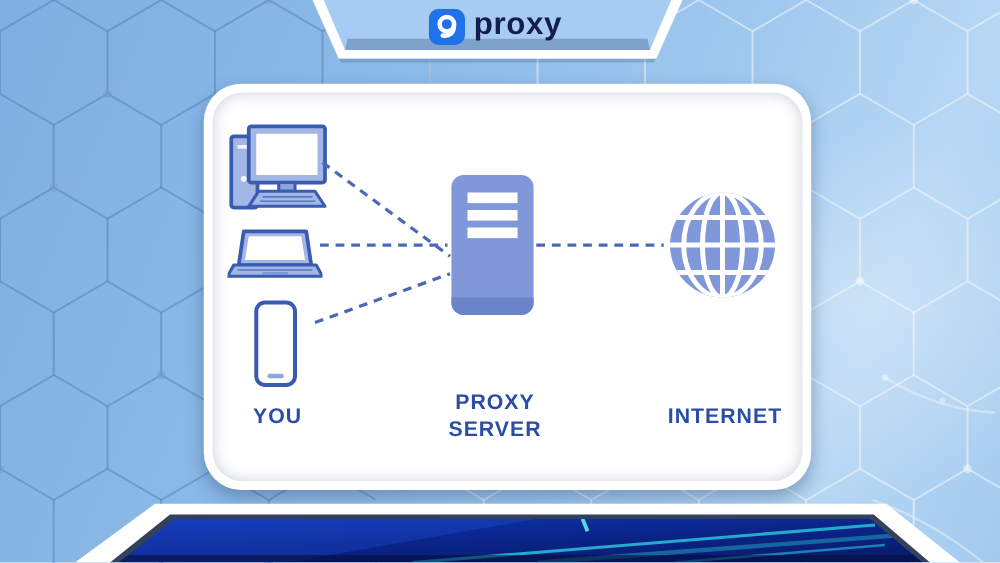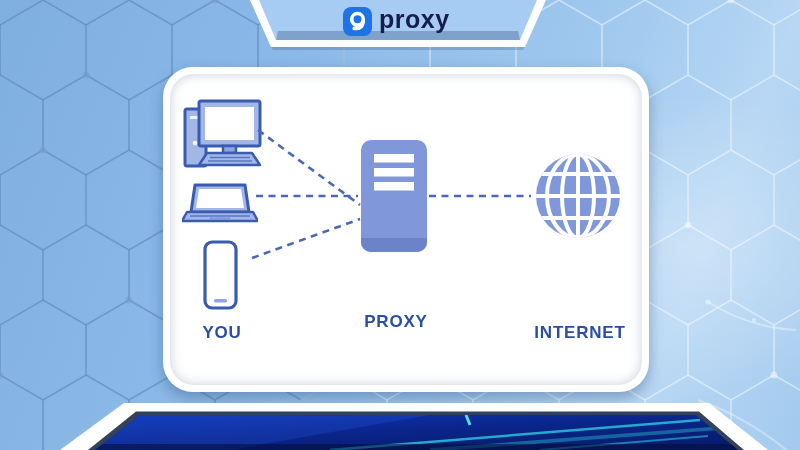--- a/index.html
+++ b/index.html
@@ -249,20 +249,21 @@
     <path d="M258,130 L360,205"></path>
     <path d="M256,196 L358,196"></path>
     <path d="M252,258 L360,219"></path>
     <path d="M429,196 L531,196"></path>
   </g>
 </svg>
 
 <div id="you-label" class="abs node-label">YOU</div>
 <div id="proxy-server-label" class="abs node-label">
   <div>PROXY</div>
+  <div>SERVER</div>
 </div>
 <div id="internet-label" class="abs node-label">INTERNET</div>
 
 <svg id="decor-net-svg" class="abs" viewBox="0 0 110 170">
   <g stroke="rgba(255,255,255,0.35)" stroke-width="2" fill="none">
     <path d="M18,22 q42,26 88,28"></path>
     <path d="M8,120 q52,18 98,58"></path>
   </g>
   <circle cx="18" cy="22" r="2.6" fill="rgba(255,255,255,0.45)"></circle>
   <circle cx="64" cy="40" r="2.2" fill="rgba(255,255,255,0.4)"></circle>

